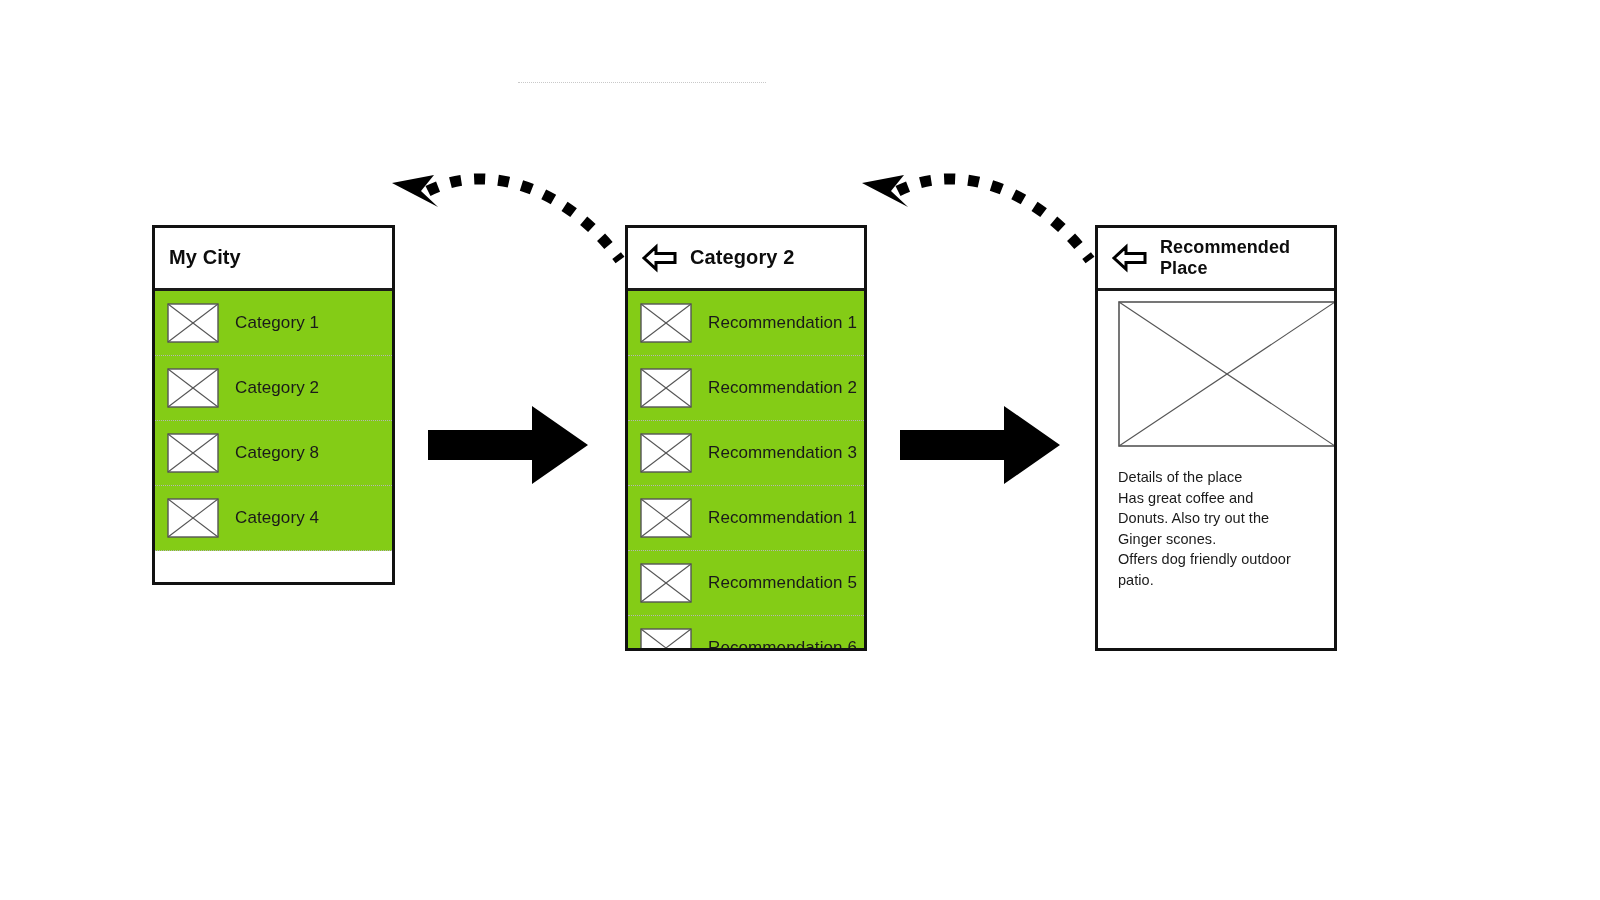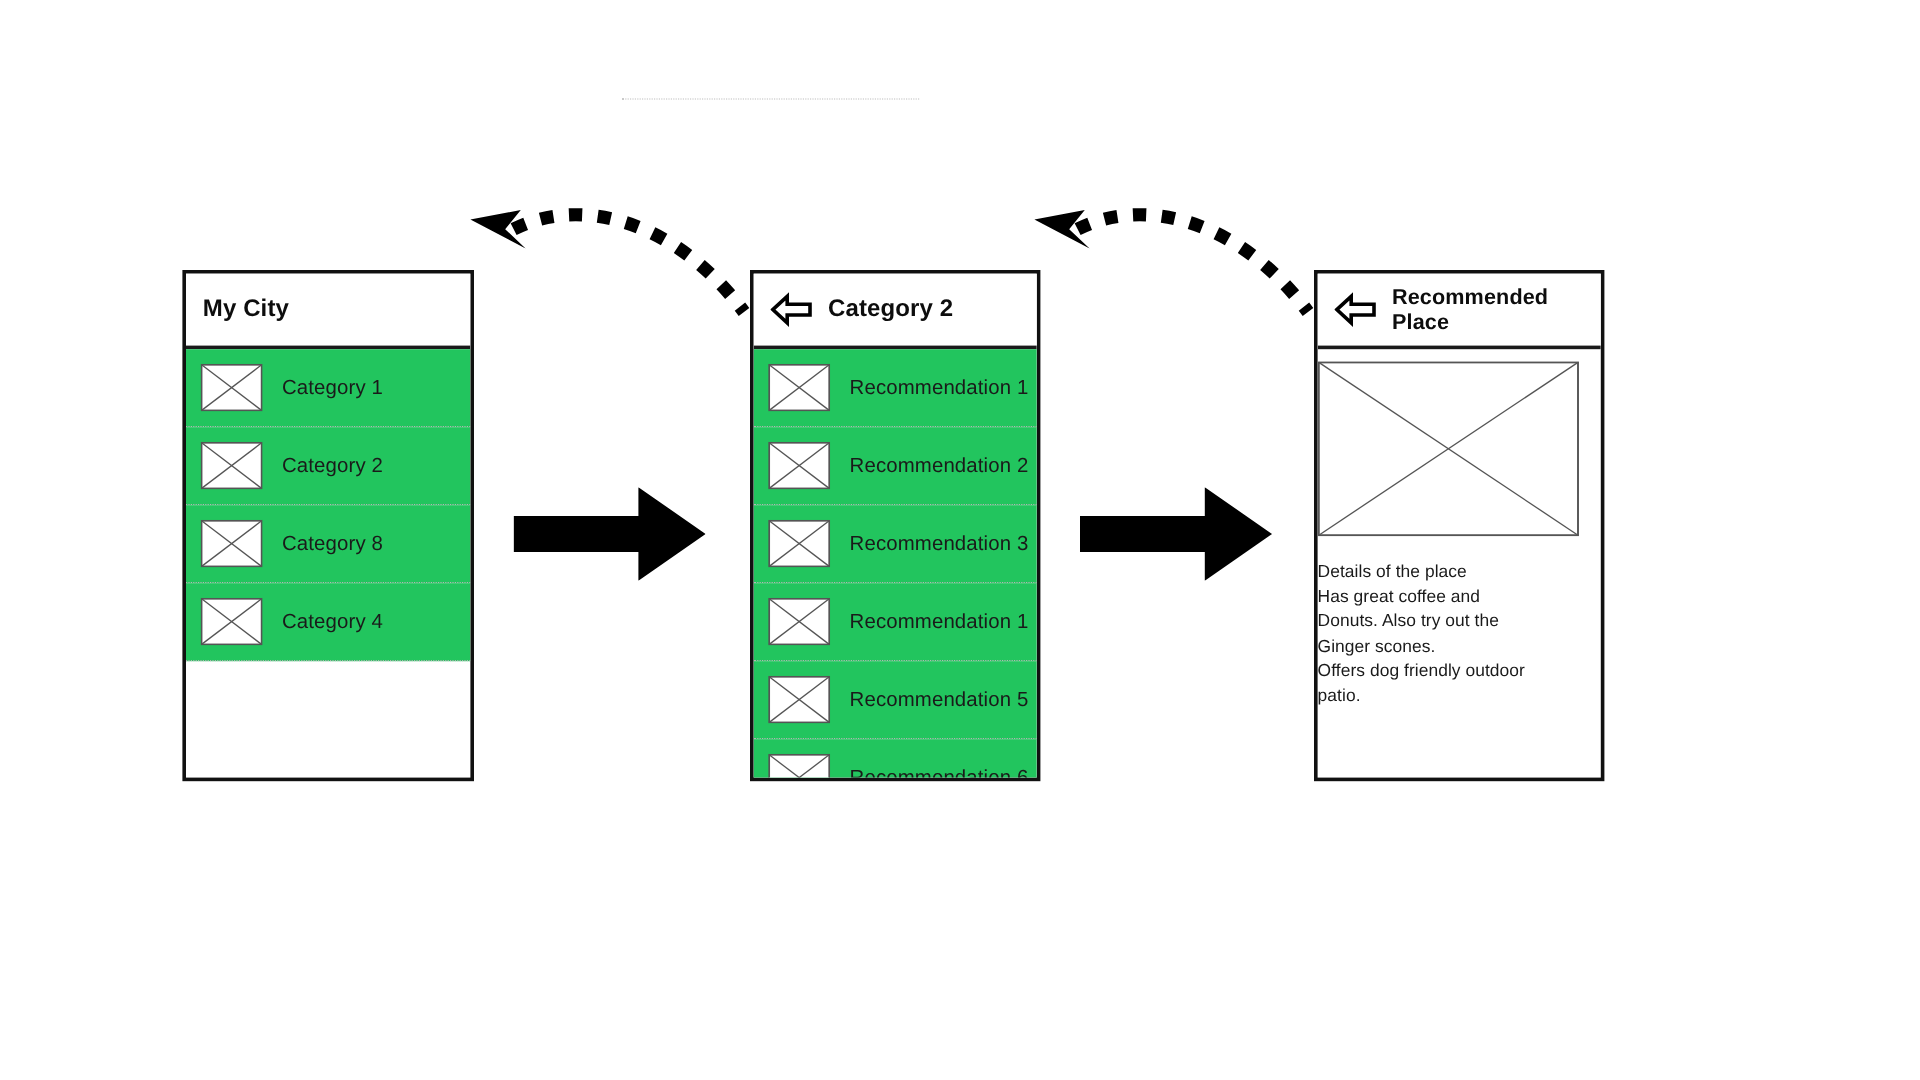--- a/index.html
+++ b/index.html
@@ -37,21 +37,21 @@
   }
 
   
   .phone {
     position: absolute;
     box-sizing: border-box;
     background: #ffffff;
     border: 3px solid #111111;
     overflow: hidden;
   }
-  #phone-1 { left: 152px; top: 225px; width: 243px; height: 426px; }
+  #phone-1 { left: 152px; top: 225px; width: 243px; height: 360px; }
   #phone-2 { left: 625px; top: 225px; width: 242px; height: 426px; }
   #phone-3 { left: 1095px; top: 225px; width: 242px; height: 426px; }
 
   
   .phone-header {
     box-sizing: border-box;
     height: 63px;
     border-bottom: 3px solid #1a1a1a;
     display: flex;
     align-items: center;
@@ -86,42 +86,42 @@
     display: block;
   }
   .list-row {
     box-sizing: border-box;
     height: 65px;
     display: flex;
     align-items: center;
     gap: 16px;
     padding: 0 12px;
     border-bottom: 1.5px dotted #b5b5b5;
-    background: #22c55e;
+    background: #84cc16;
   }
   .thumb {
     flex: 0 0 auto;
     width: 52px;
     height: 40px;
     display: block;
   }
   .row-label {
     font-size: 17px;
     color: #1a1a1a;
     letter-spacing: 0.1px;
     line-height: 1.2;
     white-space: nowrap;
   }
   .row-label.big {
     font-size: 17px;
   }
 
   
   .detail-body {
-    padding: 10px 12px 0 0;
+    padding: 10px 12px 0 20px;
   }
   .hero-img {
     display: block;
     width: 218px;
     height: 146px;
   }
   .detail-text {
     margin-top: 20px;
     font-size: 14.5px;
     line-height: 1.42;

